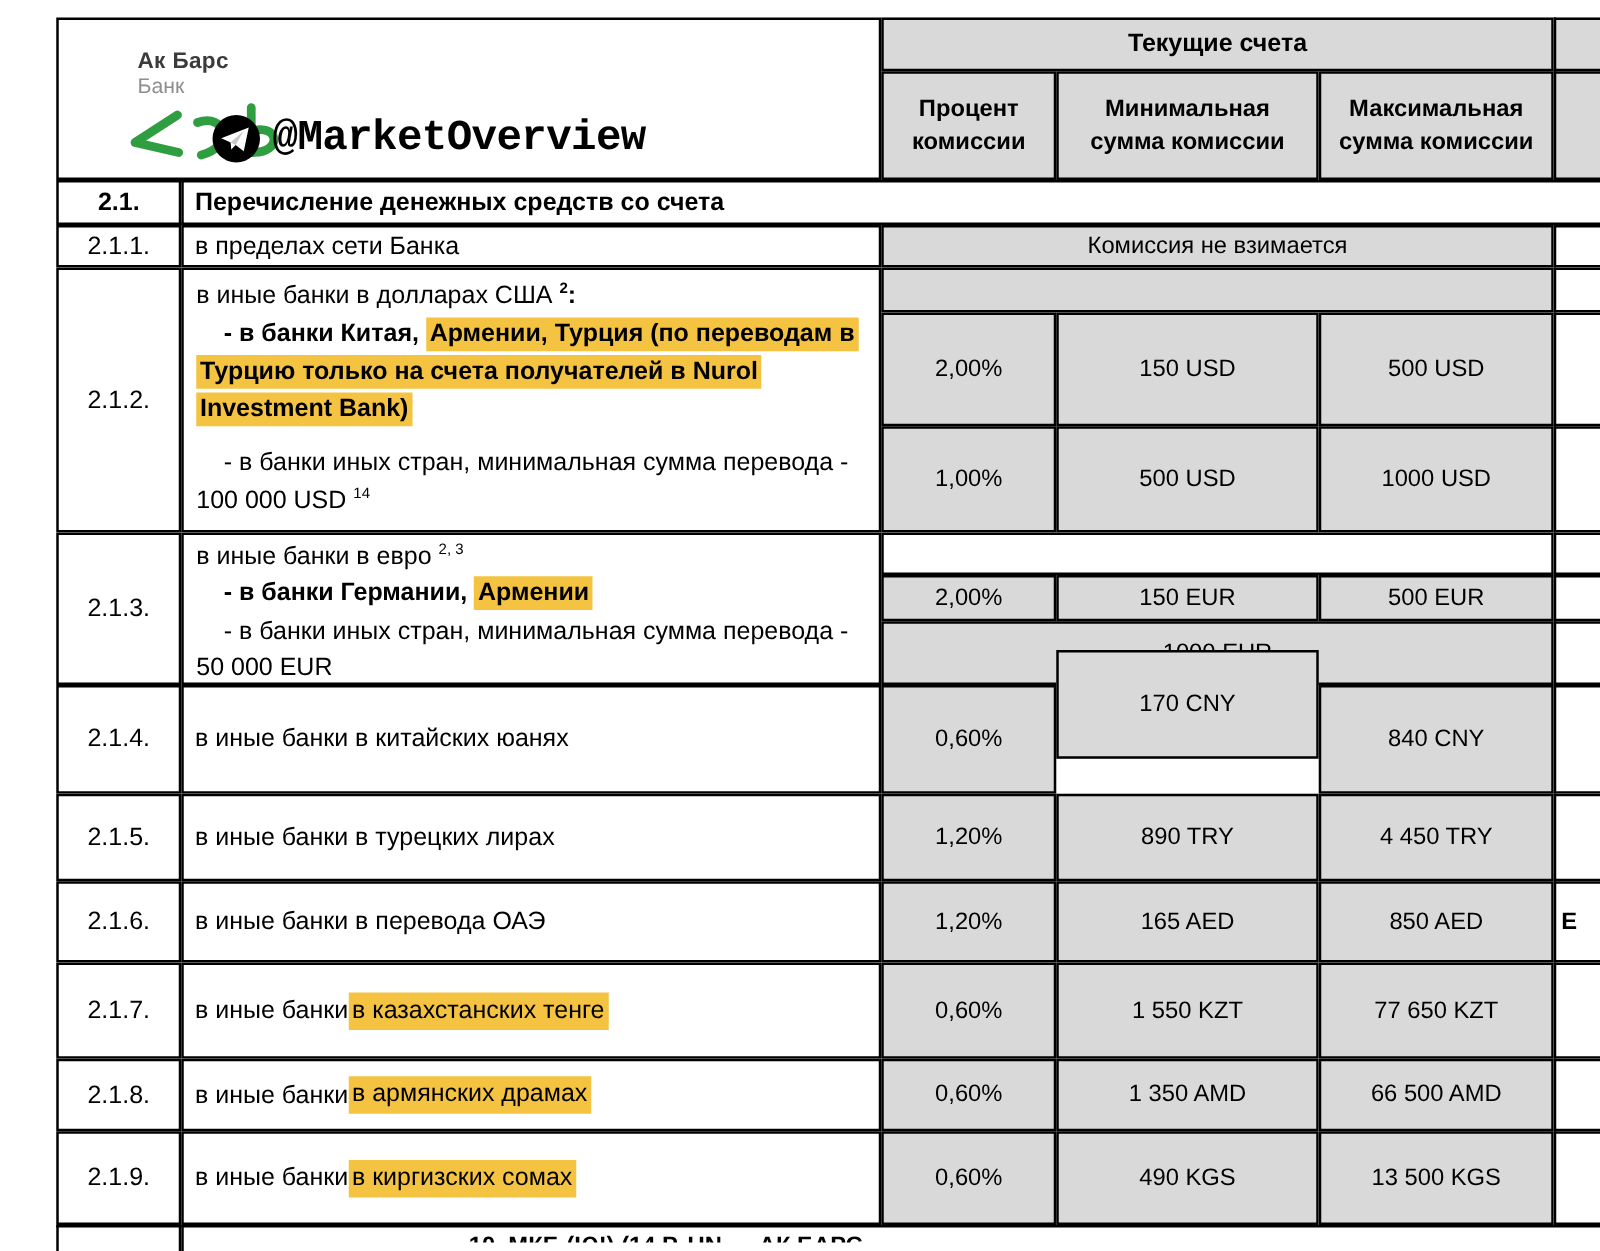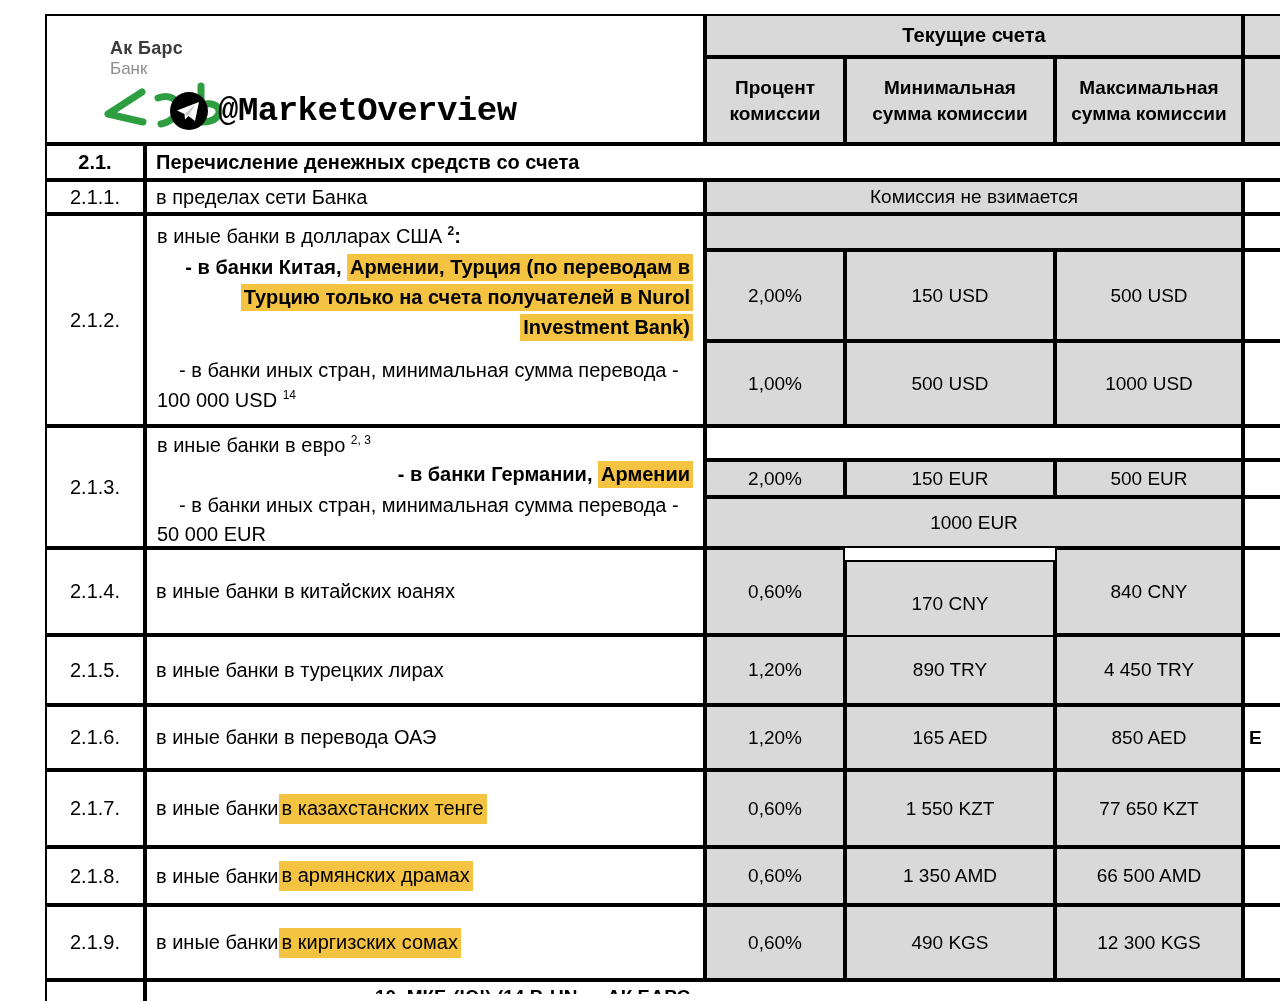--- a/index.html
+++ b/index.html
@@ -3,21 +3,21 @@
 <meta charset="utf-8">
 <style>
   html,body{margin:0;padding:0;background:#fff;}
   body{width:1280px;height:1001px;position:relative;overflow:hidden;
        font-family:"Liberation Sans",sans-serif;color:#000;}
   .c{position:absolute;box-sizing:border-box;border:2px solid #000;background:#fff;
      font-size:20px;line-height:1.25;}
   .g{background:#d9d9d9;}
   .ctr{display:flex;align-items:center;justify-content:center;text-align:center;}
   .lft{display:flex;align-items:center;padding-left:9px;}
-  .b{font-weight:bold;text-align:right;}
+  .b{font-weight:bold;}
   .nr{border-right:none;}
   .nb{border-bottom:none;}
   .val{font-size:19px;}
   .hdr{font-size:19px;font-weight:bold;line-height:1.35;}
   mark{background:#f5c342;color:inherit;padding:2px 3px 3px 3px;}
   sup{font-size:12px;line-height:0;}
   .desc{padding:5px 10px;}
   .desc p{margin:0;}
   .indent{text-indent:22px;}
   .lh{line-height:30px;}
@@ -103,21 +103,21 @@
 <div class="c g ctr val" style="left:845px;top:460px;width:210px;height:37px;">150 EUR</div>
 <div class="c g ctr val" style="left:1055px;top:460px;width:188px;height:37px;">500 EUR</div>
 <div class="c nr" style="left:1243px;top:460px;width:37px;height:37px;"></div>
 
 <div class="c g ctr val" style="left:705px;top:497px;width:538px;height:51px;">1000 EUR</div>
 <div class="c nr" style="left:1243px;top:497px;width:37px;height:51px;"></div>
 
 <div class="c ctr" style="left:45px;top:548px;width:100px;height:87px;">2.1.4.</div>
 <div class="c lft" style="left:145px;top:548px;width:560px;height:87px;">в иные банки в китайских юанях</div>
 <div class="c g ctr val" style="left:705px;top:548px;width:140px;height:87px;">0,60%</div>
-<div class="c g ctr val" style="left:845px;top:560px;width:210px;height:87px;text-align:right;">170 CNY</div>
+<div class="c g ctr val" style="left:845px;top:520px;width:210px;height:87px;text-align:right;">170 CNY</div>
 <div class="c g ctr val" style="left:1055px;top:548px;width:188px;height:87px;">840 CNY</div>
 <div class="c nr" style="left:1243px;top:548px;width:37px;height:87px;"></div>
 
 <div class="c ctr" style="left:45px;top:635px;width:100px;height:70px;">2.1.5.</div>
 <div class="c lft" style="left:145px;top:635px;width:560px;height:70px;">в иные банки в турецких лирах</div>
 <div class="c g ctr val" style="left:705px;top:635px;width:140px;height:70px;">1,20%</div>
 <div class="c g ctr val" style="left:845px;top:635px;width:210px;height:70px;">890 TRY</div>
 <div class="c g ctr val" style="left:1055px;top:635px;width:188px;height:70px;">4 450 TRY</div>
 <div class="c nr" style="left:1243px;top:635px;width:37px;height:70px;"></div>
 
@@ -148,19 +148,19 @@
 <div class="c g ctr val" style="left:1055px;top:847px;width:188px;height:58px;">66 500 AMD</div>
 <div class="c nr" style="left:1243px;top:847px;width:37px;height:58px;"></div>
 
 <div class="c ctr" style="left:45px;top:905px;width:100px;height:75px;">2.1.9.</div>
 <div class="c lft" style="left:145px;top:905px;width:560px;height:75px;">
     <span>в иные банки </span>
     <mark>в киргизских сомах</mark>
   </div>
 <div class="c g ctr val" style="left:705px;top:905px;width:140px;height:75px;">0,60%</div>
 <div class="c g ctr val" style="left:845px;top:905px;width:210px;height:75px;">490 KGS</div>
-<div class="c g ctr val" style="left:1055px;top:905px;width:188px;height:75px;">12 300 KGS</div>
+<div class="c g ctr val" style="left:1055px;top:905px;width:188px;height:75px;">13 500 KGS</div>
 <div class="c nr" style="left:1243px;top:905px;width:37px;height:75px;"></div>
 
 <div class="c nb" style="left:45px;top:980px;width:100px;height:21px;"></div>
 <div class="c nr nb" style="left:145px;top:980px;width:1135px;height:21px;">
   <div class="specks">10. МКБ (Ю!) (14 Р. UN — АК БАРС</div>
 </div>
 
 </body></html>

